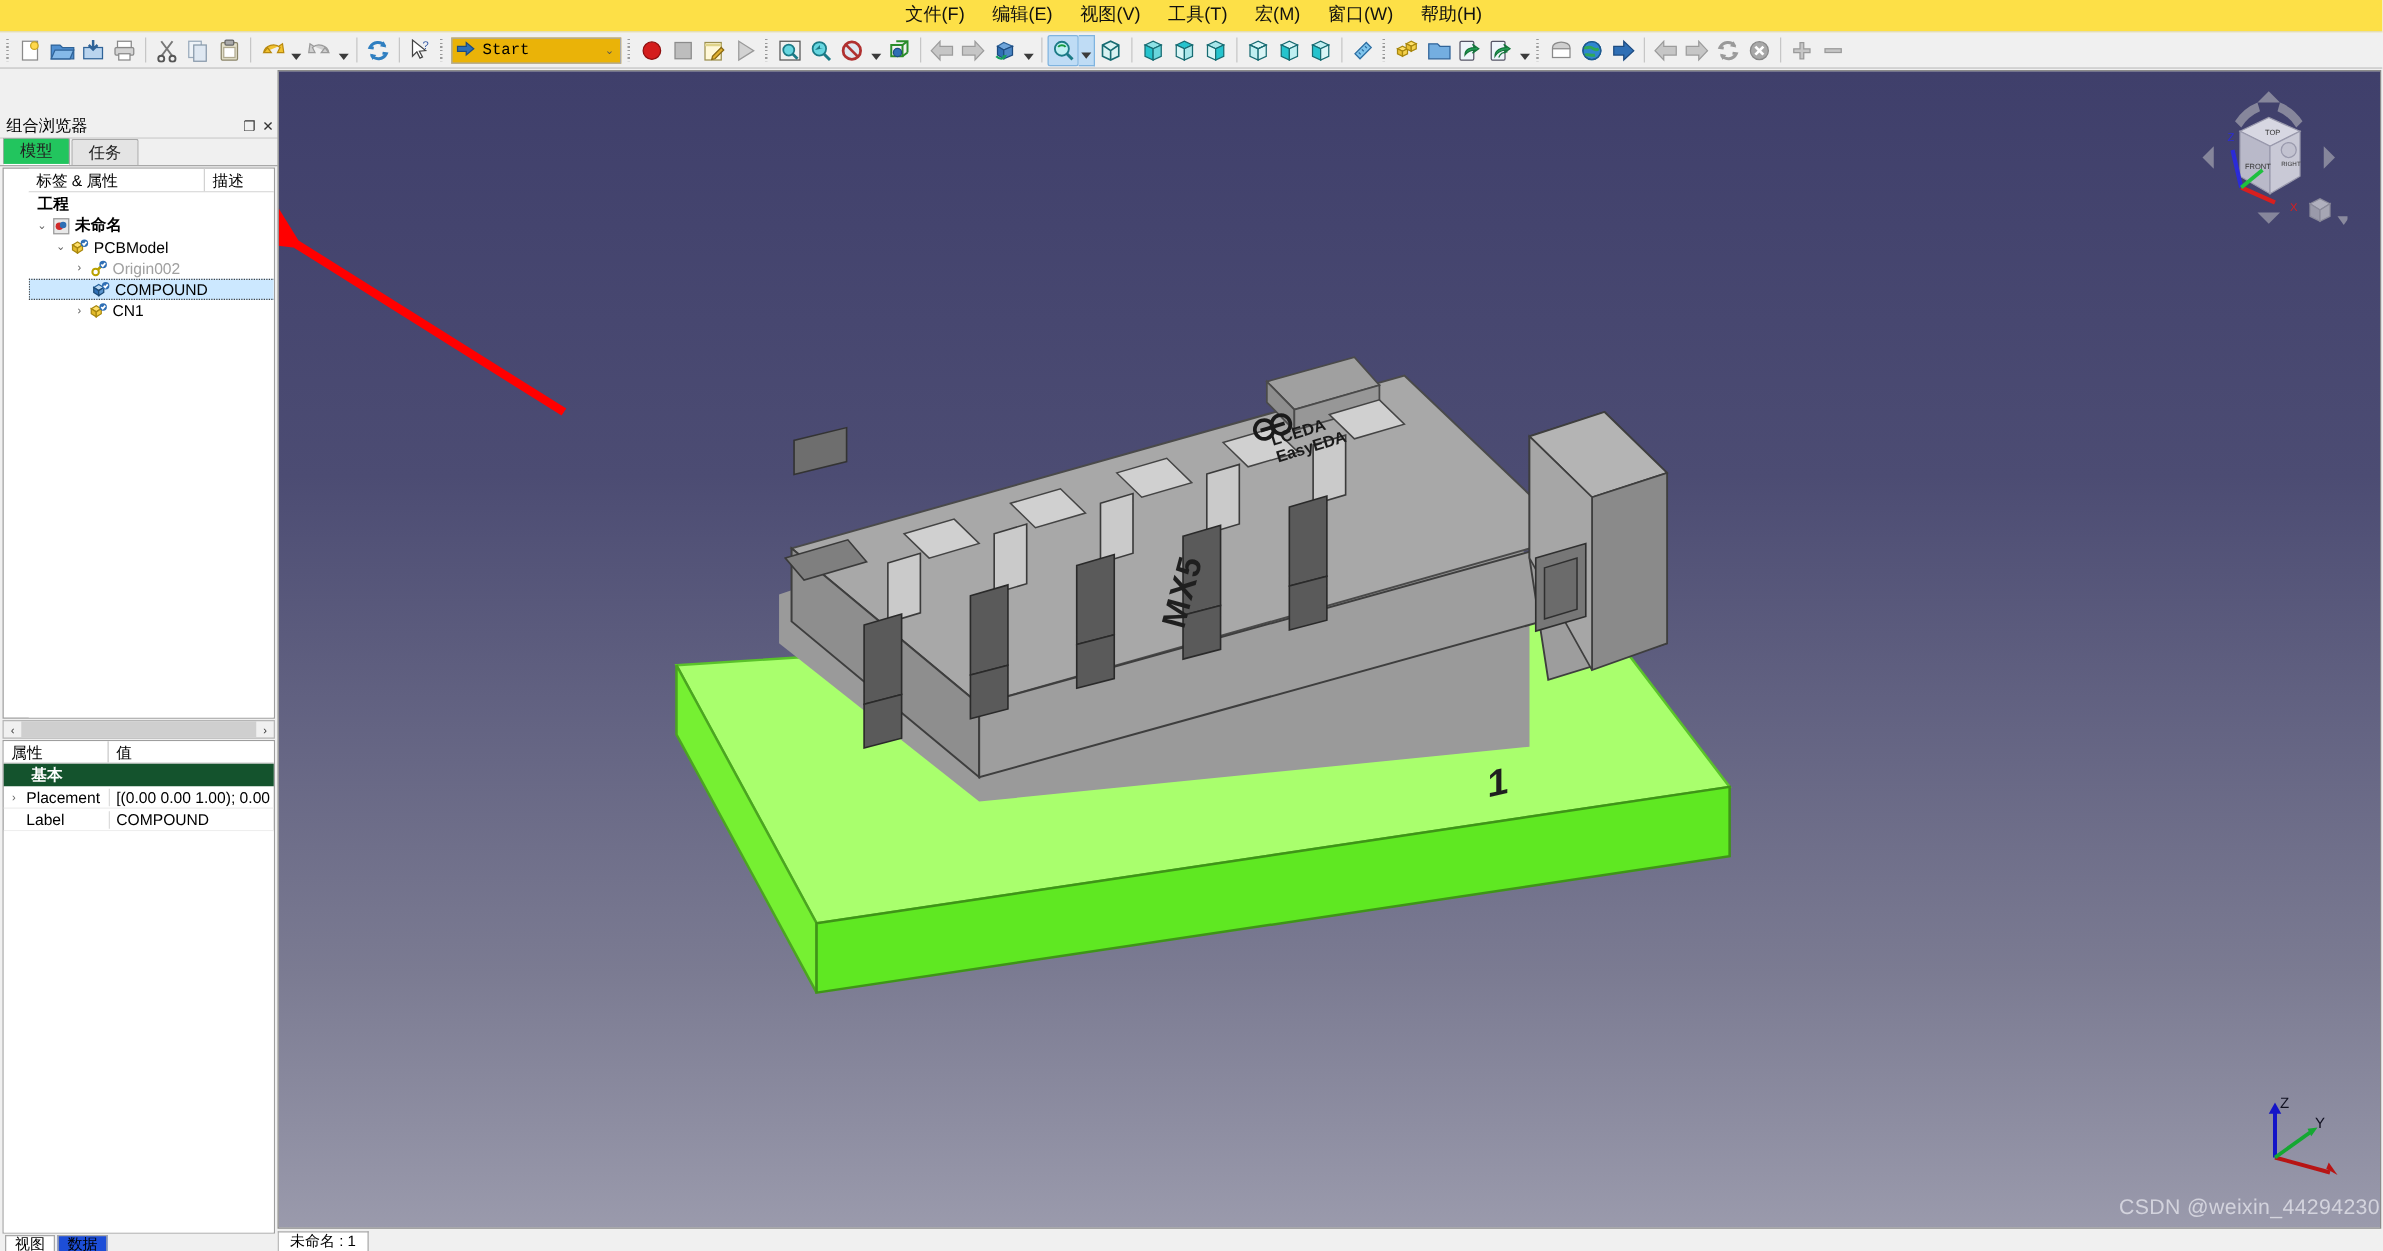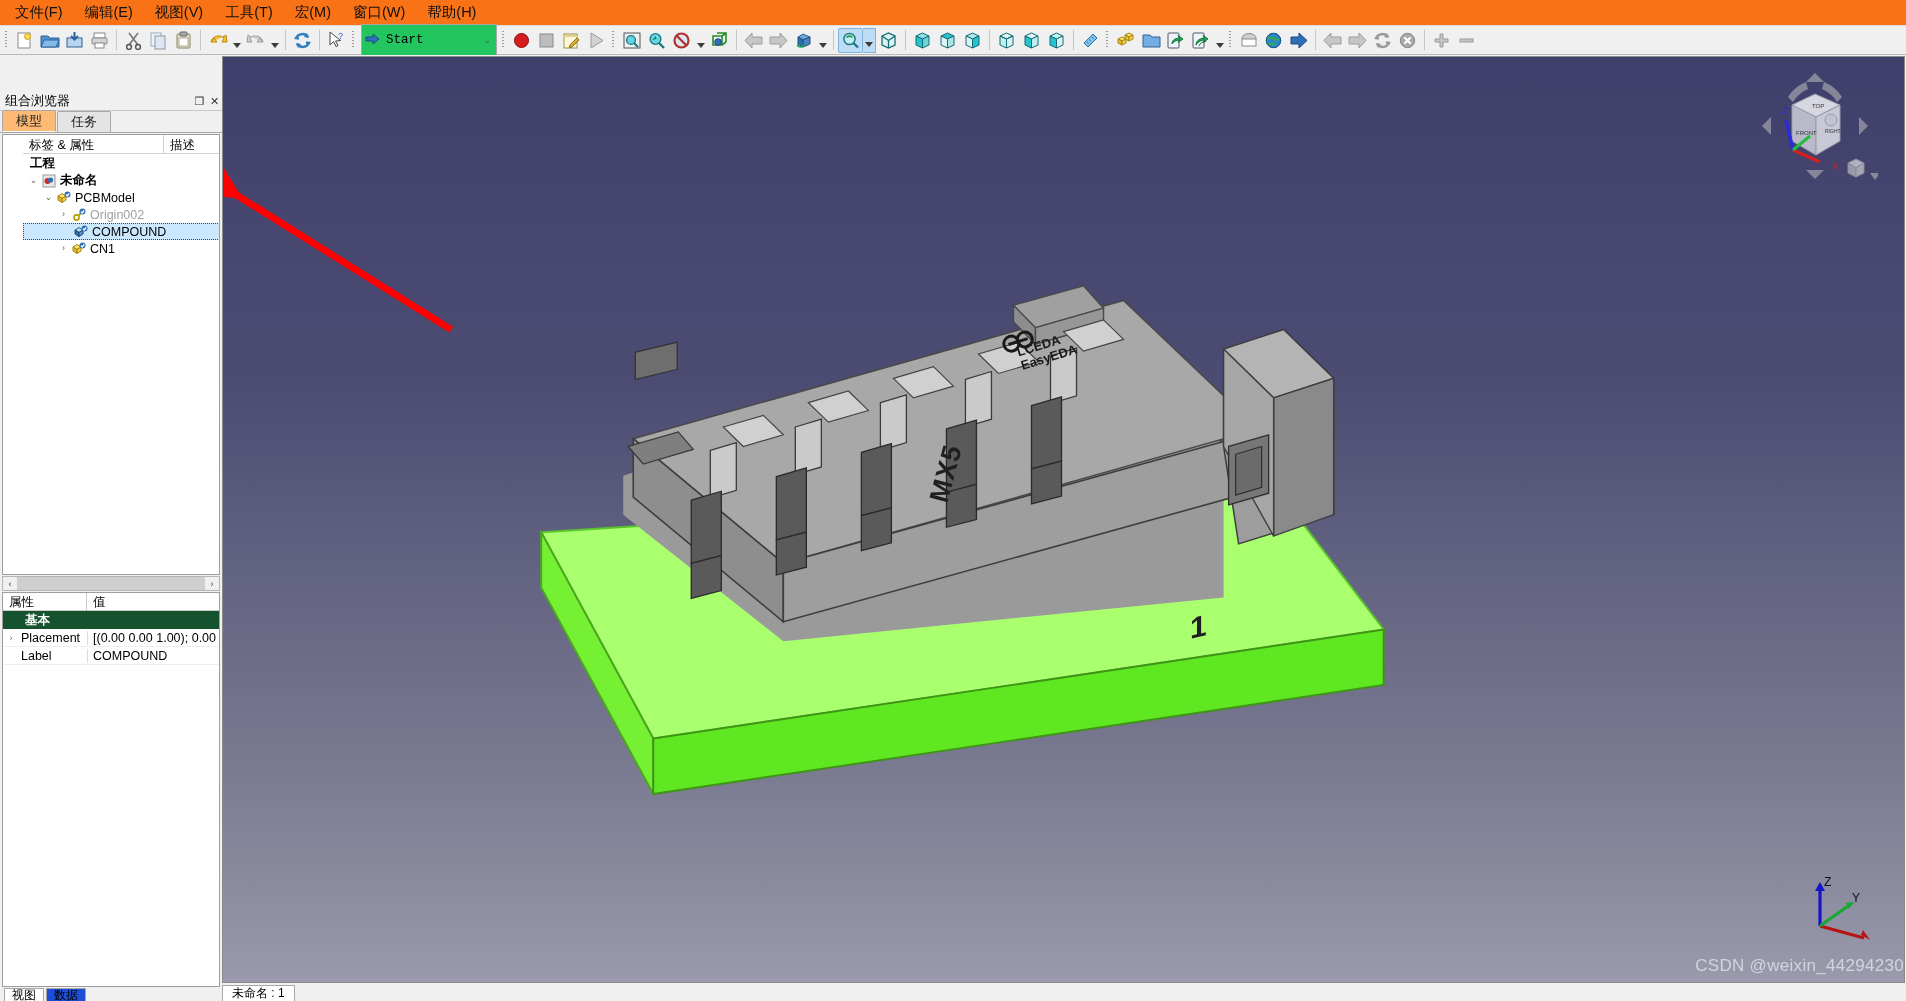--- a/index.html
+++ b/index.html
@@ -9,22 +9,23 @@
     font-family: "Liberation Sans", "DejaVu Sans", sans-serif;
     background: #f0f0f0;
     font-size: 13px;
     color: #000;
   }
   #app { width: 1906px; height: 1001px; display: flex; flex-direction: column; background: #f0f0f0; }
 
   
   .menubar {
     height: 26px; display: flex; align-items: center;
-    background: #f97316; padding-left: 4px; flex: 0 0 26px;
+    background: #fde047; padding-left: 4px; flex: 0 0 26px;
     border-bottom: 1px solid #dcdcdc;
+    justify-content: center;
   }
   .menu-item {
     padding: 4px 11px 5px 11px; font-size: 14.5px; line-height: 1;
     white-space: nowrap; cursor: default; color: #101010;
   }
 
   
   .toolbar {
     height: 29px; flex: 0 0 29px; display: flex; align-items: center;
     background: #f0f0f0; border-bottom: 1px solid #b9b9b9;
@@ -45,21 +46,21 @@
   .tarrow {
     width: 13px; height: 25px; display: flex; align-items: flex-end; justify-content: center;
     flex: 0 0 13px; padding-bottom: 5px;
   }
   .tarrow.on { background: #bfdcf5; border: 1px solid #7fb4e0; border-left: none; }
   .tarrow i {
     display: block; width: 0; height: 0; border-left: 4px solid transparent;
     border-right: 4px solid transparent; border-top: 5px solid #3b3b3b;
   }
   .combo {
-    width: 136px; height: 32px; background: #22c55e; border: 1px solid #a9a9a9;
+    width: 136px; height: 21px; background: #eab308; border: 1px solid #a9a9a9;
     display: flex; align-items: center; margin: 0 2px; flex: 0 0 136px;
   }
   .combo .cb-ico { margin: 0 5px 0 3px; flex: 0 0 16px; }
   .combo .cb-txt { flex: 1; font-family: "Liberation Mono","DejaVu Sans Mono",monospace; font-size: 12.5px; }
   .combo .cb-arr {
     width: 17px; text-align: center; color: #555; font-size: 9px; flex: 0 0 17px;
   }
 
   
   .body { flex: 1; display: flex; min-height: 0; background: #f0f0f0; }
@@ -78,21 +79,21 @@
   }
   .tabstrip {
     height: 22px; flex: 0 0 22px; display: flex; align-items: flex-end;
     border-bottom: 1px solid #a8a8a8; background: #f0f0f0; padding-left: 2px;
   }
   .tab {
     height: 21px; padding: 0 13px; display: flex; align-items: center; font-size: 13px;
     border: 1px solid #a8a8a8; border-bottom: none; background: #e4e4e4;
     border-radius: 2px 2px 0 0; margin-right: 1px; color: #222;
   }
-  .tab.sel { background: #fdba74; height: 22px; border-bottom: 1px solid #fff; }
+  .tab.sel { background: #22c55e; height: 22px; border-bottom: 1px solid #fff; }
 
   .treepanel { flex: 1; display: flex; flex-direction: column; min-height: 0; background: #fff;
                border: 1px solid #9e9e9e; margin: 1px 2px 0 2px; padding-left: 20px; }
   .tree-head { height: 19px; flex: 0 0 19px; display: flex; background: #fff; border-bottom: 1px solid #d2d2d2; }
   .tree-head .th { font-size: 12.5px; padding: 2px 0 0 6px; color: #000; }
   .tree-head .th1 { width: 141px; flex: 0 0 141px; border-right: 1px solid #d2d2d2; }
   .tree-head .th2 { flex: 1; }
   .tree-body { flex: 1; overflow: hidden; background: #fff; padding-top: 1px; }
   .trow { height: 17px; display: flex; align-items: center; font-size: 12.5px; white-space: nowrap; }
   .trow.sel { background: #cce8ff; outline: 1px dotted #444; outline-offset: -1px; width: 215px; }

